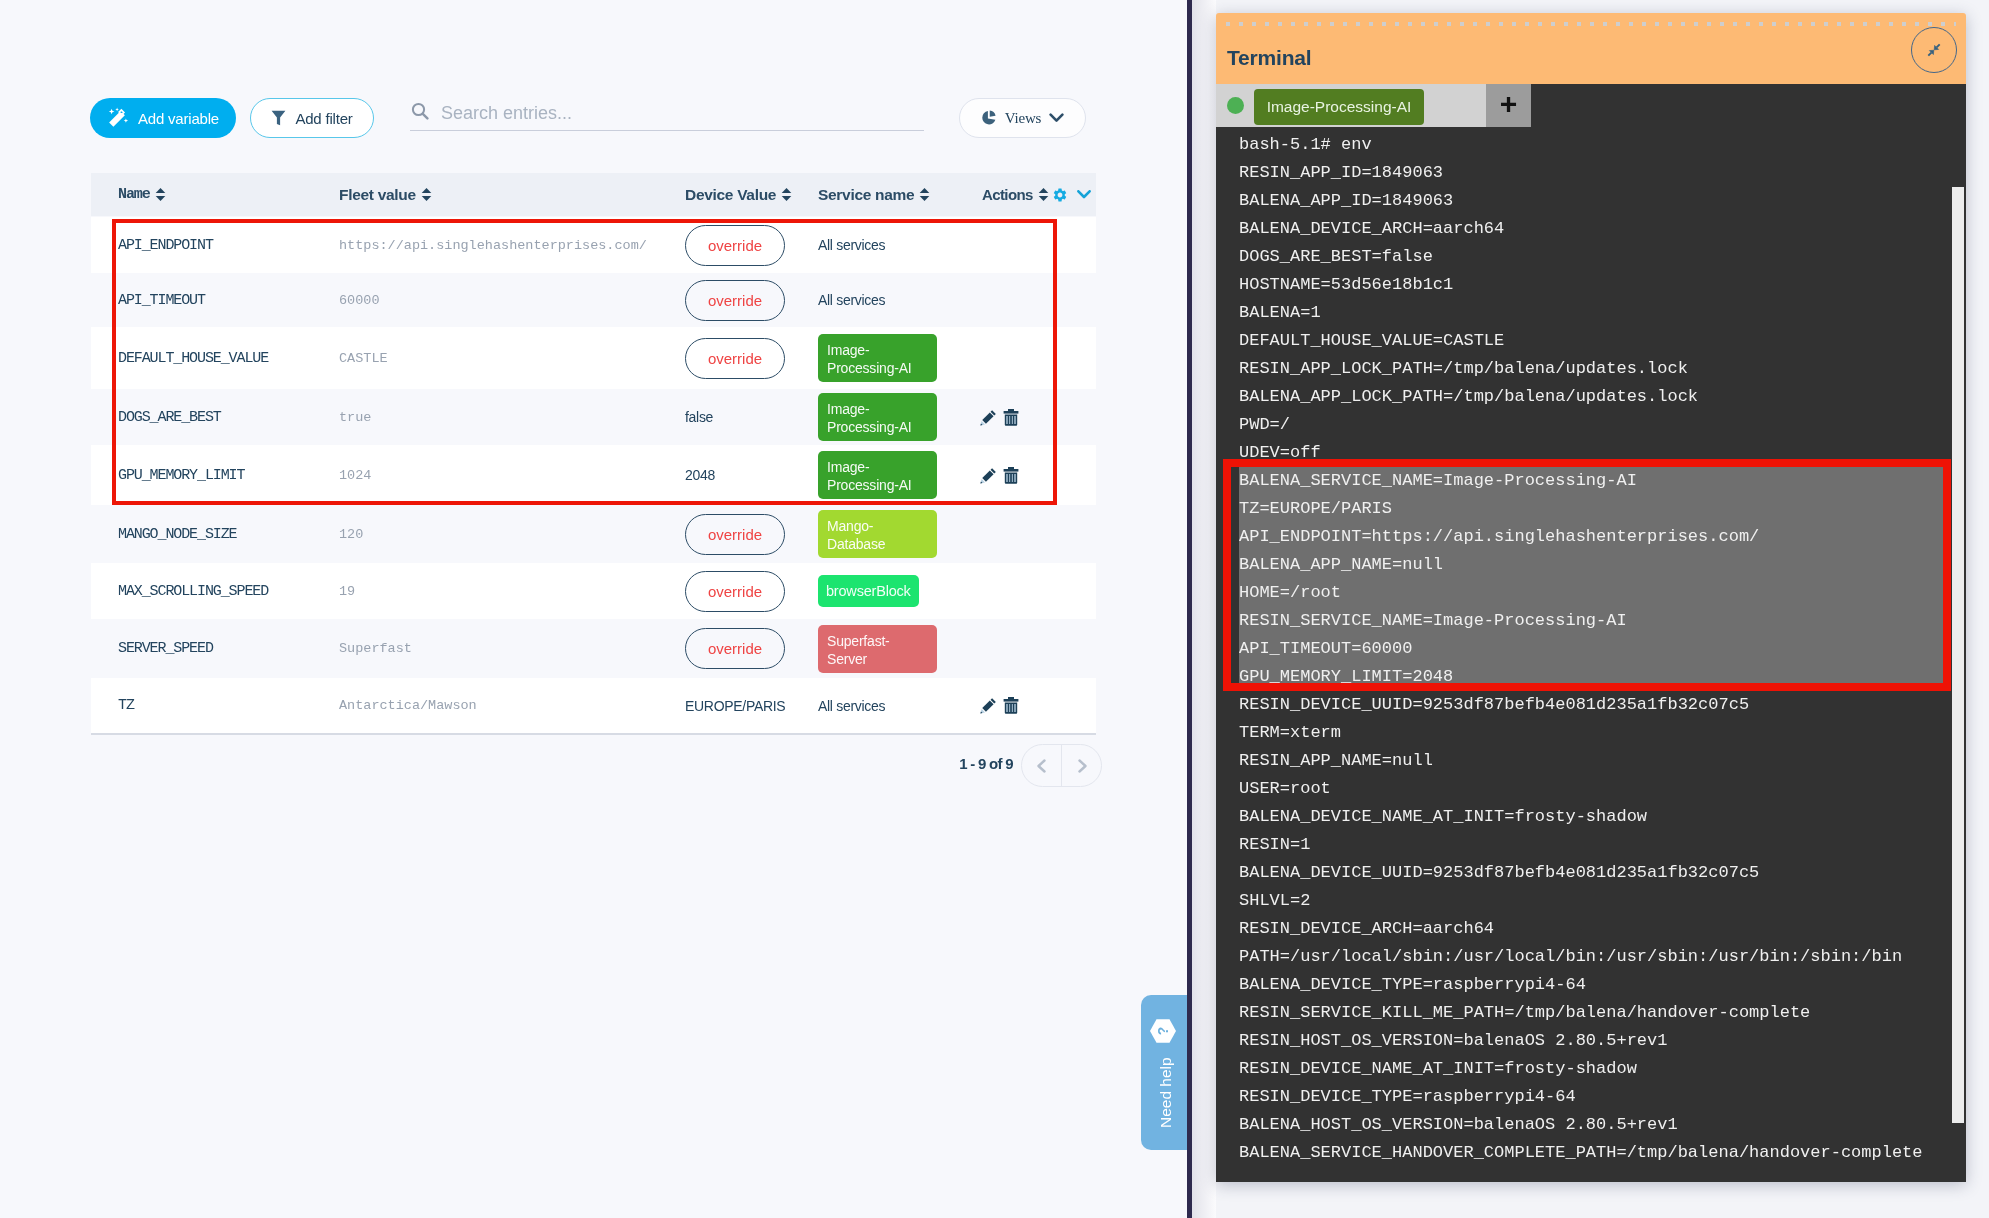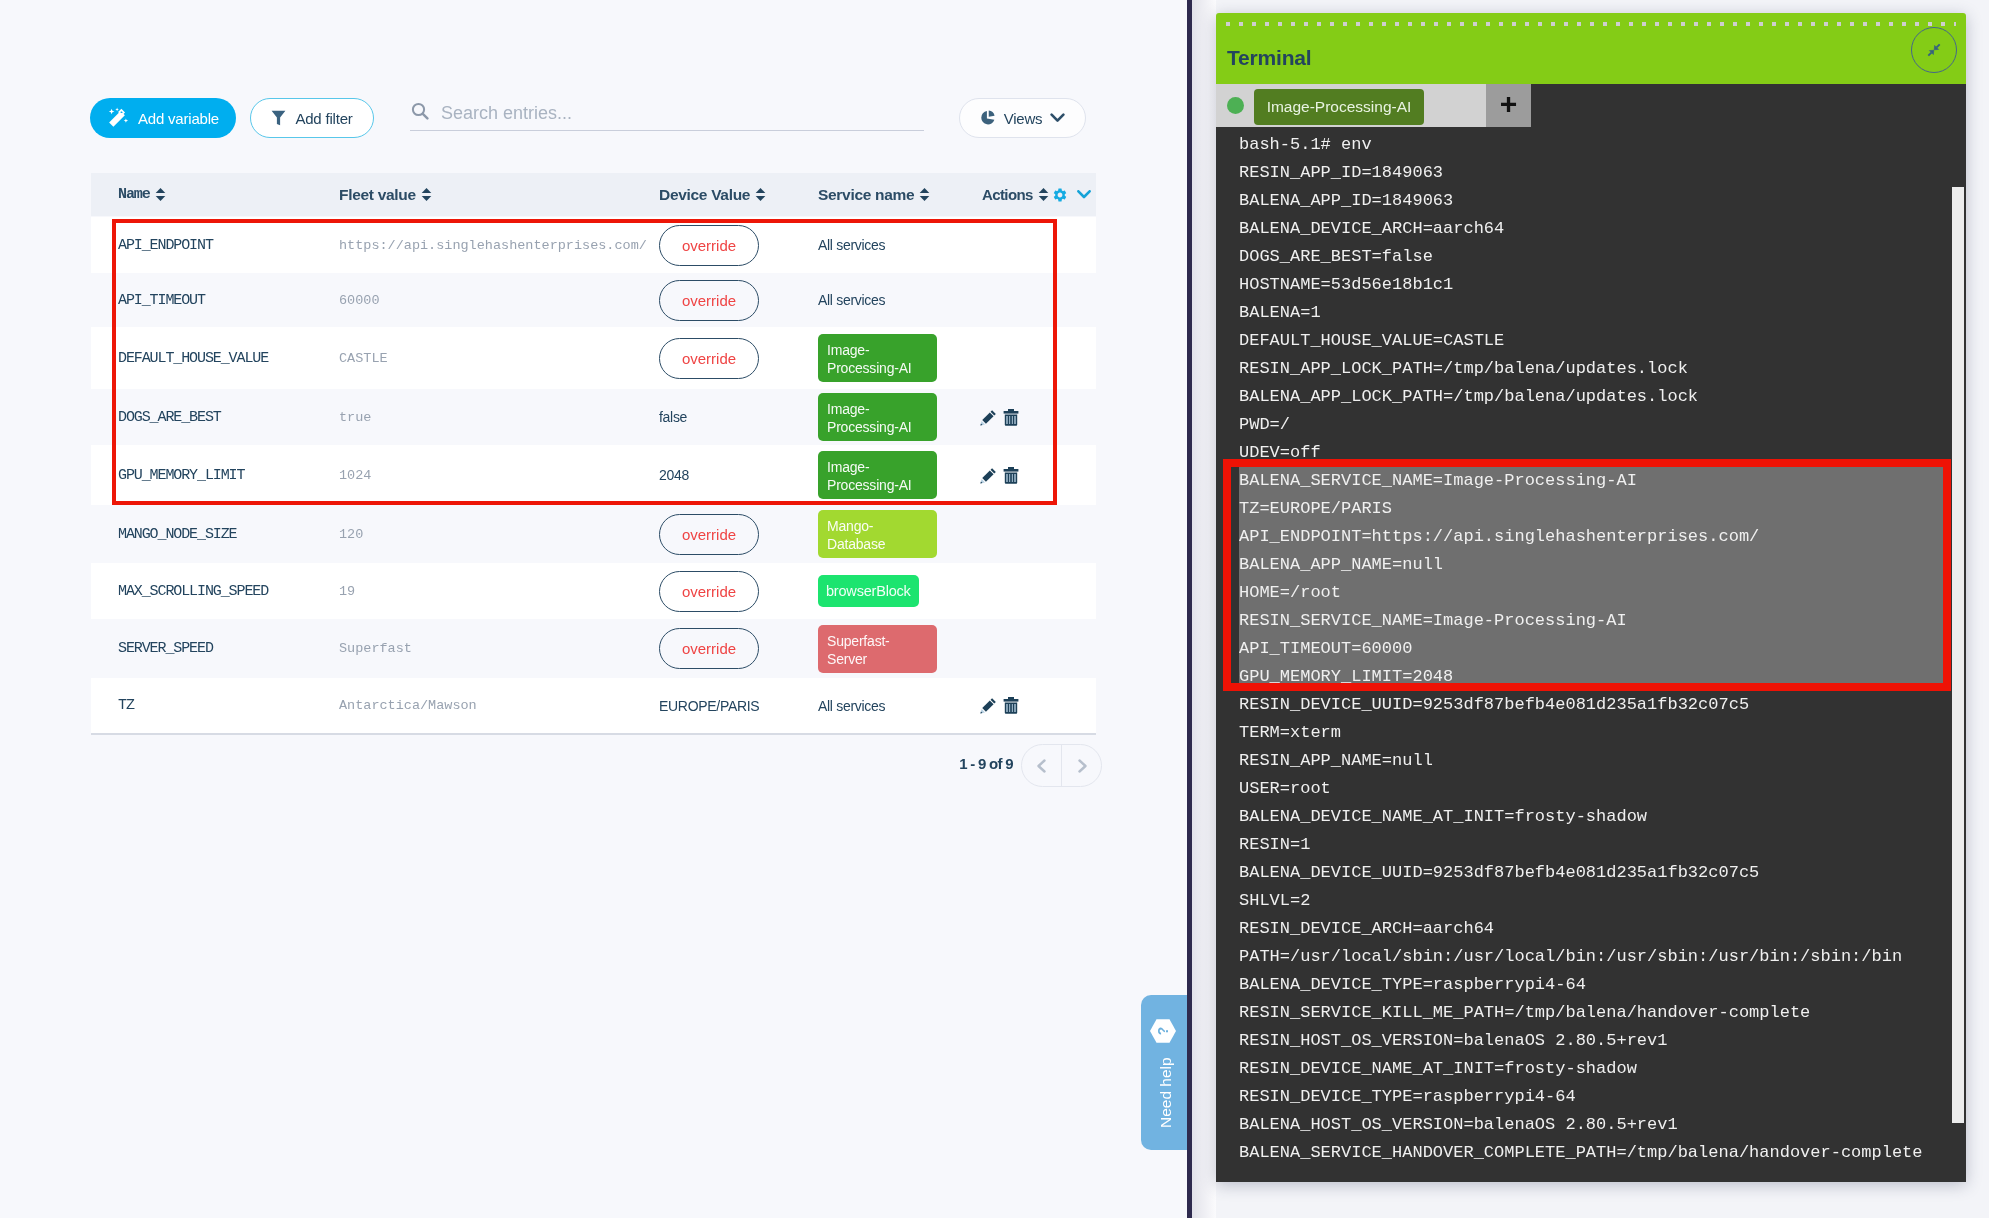--- a/index.html
+++ b/index.html
@@ -1,32 +1,32 @@
 <!DOCTYPE html>
 <html><head><meta charset="utf-8">
 <style>
 * {margin:0;padding:0;box-sizing:border-box;}
 html,body {width:1989px;height:1218px;overflow:hidden;}
 body {font-family:"Liberation Sans",sans-serif;background:#f7f8fc;position:relative;}
 
 .btn {position:absolute;top:98px;height:40px;border-radius:20px;display:flex;align-items:center;justify-content:center;gap:9px;font-size:15px;letter-spacing:-0.2px;}
 #addvar {left:90px;width:146px;background:#00aeef;color:#fff;}
 #addfilter {left:250px;width:124px;background:#fff;border:1.5px solid #58c7ea;color:#23445e;}
-#views {left:959px;width:127px;background:#fdfdfe;border:1.5px solid #dfe3ed;color:#23445e;gap:8px;}
+#views {left:959px;width:127px;background:#fdfdfe;border:1.5px solid #dfe3ed;color:#23445e;gap:8px;font-family:Liberation Serif, serif;}
 #searchbox {position:absolute;left:410px;top:96px;width:514px;height:35px;border-bottom:1.5px solid #c9cedb;}
 #searchbox svg {position:absolute;left:1px;top:6px;}
 #searchbox .ph {position:absolute;left:31px;top:7px;font-size:18px;color:#a9b3c1;}
 
 #thead {position:absolute;left:91px;top:173px;width:1005px;height:43px;background:#edf0f6;color:#2c4c66;font-weight:700;font-size:15.5px;letter-spacing:-0.3px;}
 #thead .cell {font-weight:700;}
 .cell {position:absolute;top:0;height:100%;display:flex;align-items:center;gap:7px;}
 #thead .cell {gap:5px;}
 .c1 {left:27px;font-size:15px;letter-spacing:-1.1px;font-family:Liberation Mono, monospace;}
 .c2 {left:248px;}
-.c3 {left:568px;}
+.c3 {left:594px;}
 .c4 {left:727px;}
 .c5 {left:889px;}
 .c6 {left:912px;}
 .row {position:absolute;left:91px;width:1005px;font-size:14px;color:#23445e;letter-spacing:-0.3px;}
 .mono {font-family:"Liberation Mono",monospace;font-size:13.5px;color:#98a2b0;letter-spacing:0;}
 .pill {display:inline-flex;align-items:center;justify-content:center;width:100px;height:41px;border:1.5px solid #2c4c66;border-radius:21px;font-size:15px;letter-spacing:0;color:#ef4444;}
 .badge {color:rgba(255,255,255,0.95);border-radius:5px;}
 .b2 {display:inline-block;width:119px;height:48px;padding:7px 0 0 9px;font-size:14px;line-height:18px;letter-spacing:-0.2px;}
 .b1 {display:inline-flex;align-items:center;height:32px;padding:0 8px;font-size:14.5px;letter-spacing:-0.2px;}
 #redbox1 {position:absolute;left:112px;top:219px;width:945px;height:286px;border:4px solid #ed1607;}
@@ -36,21 +36,21 @@
 #pager .half {flex:1;display:flex;align-items:center;justify-content:center;}
 #pager .half:first-child {border-right:1.5px solid #e3e6ee;}
 
 #help {position:absolute;left:1141px;top:995px;width:50px;height:155px;background:#71b3e1;border-radius:10px 0 0 10px;}
 #help .hx {position:absolute;left:9px;top:24px;}
 #help .ht {position:absolute;left:0;top:50px;width:100%;height:95px;display:flex;align-items:center;justify-content:center;writing-mode:vertical-rl;transform:rotate(180deg);color:#fff;font-size:15.5px;}
 #divider {position:absolute;left:1187px;top:0;width:4.5px;height:1218px;background:#2e2a4e;}
 #gutter {position:absolute;left:1191.5px;top:0;width:798px;height:1218px;background:#f3f4f8;}
 #lgrad {position:absolute;left:1191.5px;top:0;width:24.5px;height:1218px;background:linear-gradient(90deg,#e2e2ea,#fbfbfd);}
 
-#term {position:absolute;left:1216px;top:13px;width:750px;height:1169px;background:#84cc16;border-radius:3px;box-shadow:0 3px 16px rgba(40,45,80,0.28);}
+#term {position:absolute;left:1216px;top:13px;width:750px;height:1169px;background:#fdba74;border-radius:3px;box-shadow:0 3px 16px rgba(40,45,80,0.28);}
 #thdr {position:absolute;left:0;top:0;width:100%;height:71px;}
 #thdr .dash {position:absolute;left:10px;right:10px;top:9px;height:3.5px;background:repeating-linear-gradient(90deg,#cecece 0 4px,transparent 4px 13px);}
 #thdr .ttl {position:absolute;left:11px;top:33px;font-size:21px;font-weight:700;color:#23445e;letter-spacing:-0.2px;}
 #thdr .cbtn {position:absolute;right:9.5px;top:14px;width:46px;height:46px;border:1.5px solid #44678a;border-radius:50%;display:flex;align-items:center;justify-content:center;}
 #tabbar {position:absolute;left:0;top:71px;width:100%;height:43px;background:#323232;}
 #tabbar .strip {position:absolute;left:0;top:0;width:270px;height:43px;background:#d2d2d2;}
 #tabbar .dot {position:absolute;left:11px;top:13px;width:17px;height:17px;border-radius:50%;background:#4db054;}
 #tabbar .tab {position:absolute;left:38px;top:5px;width:170px;height:36px;background:#527d21;border-radius:4px;color:#e9f3e2;font-size:15.5px;display:flex;align-items:center;justify-content:center;}
 #tabbar .plus {position:absolute;left:270px;top:0;width:45px;height:43px;background:#9c9c9c;color:#111;font-size:30px;font-weight:700;display:flex;align-items:center;justify-content:center;padding-bottom:4px;}
 #tbody {position:absolute;left:0;top:114px;width:750px;height:1055px;background:#323232;overflow:hidden;}

